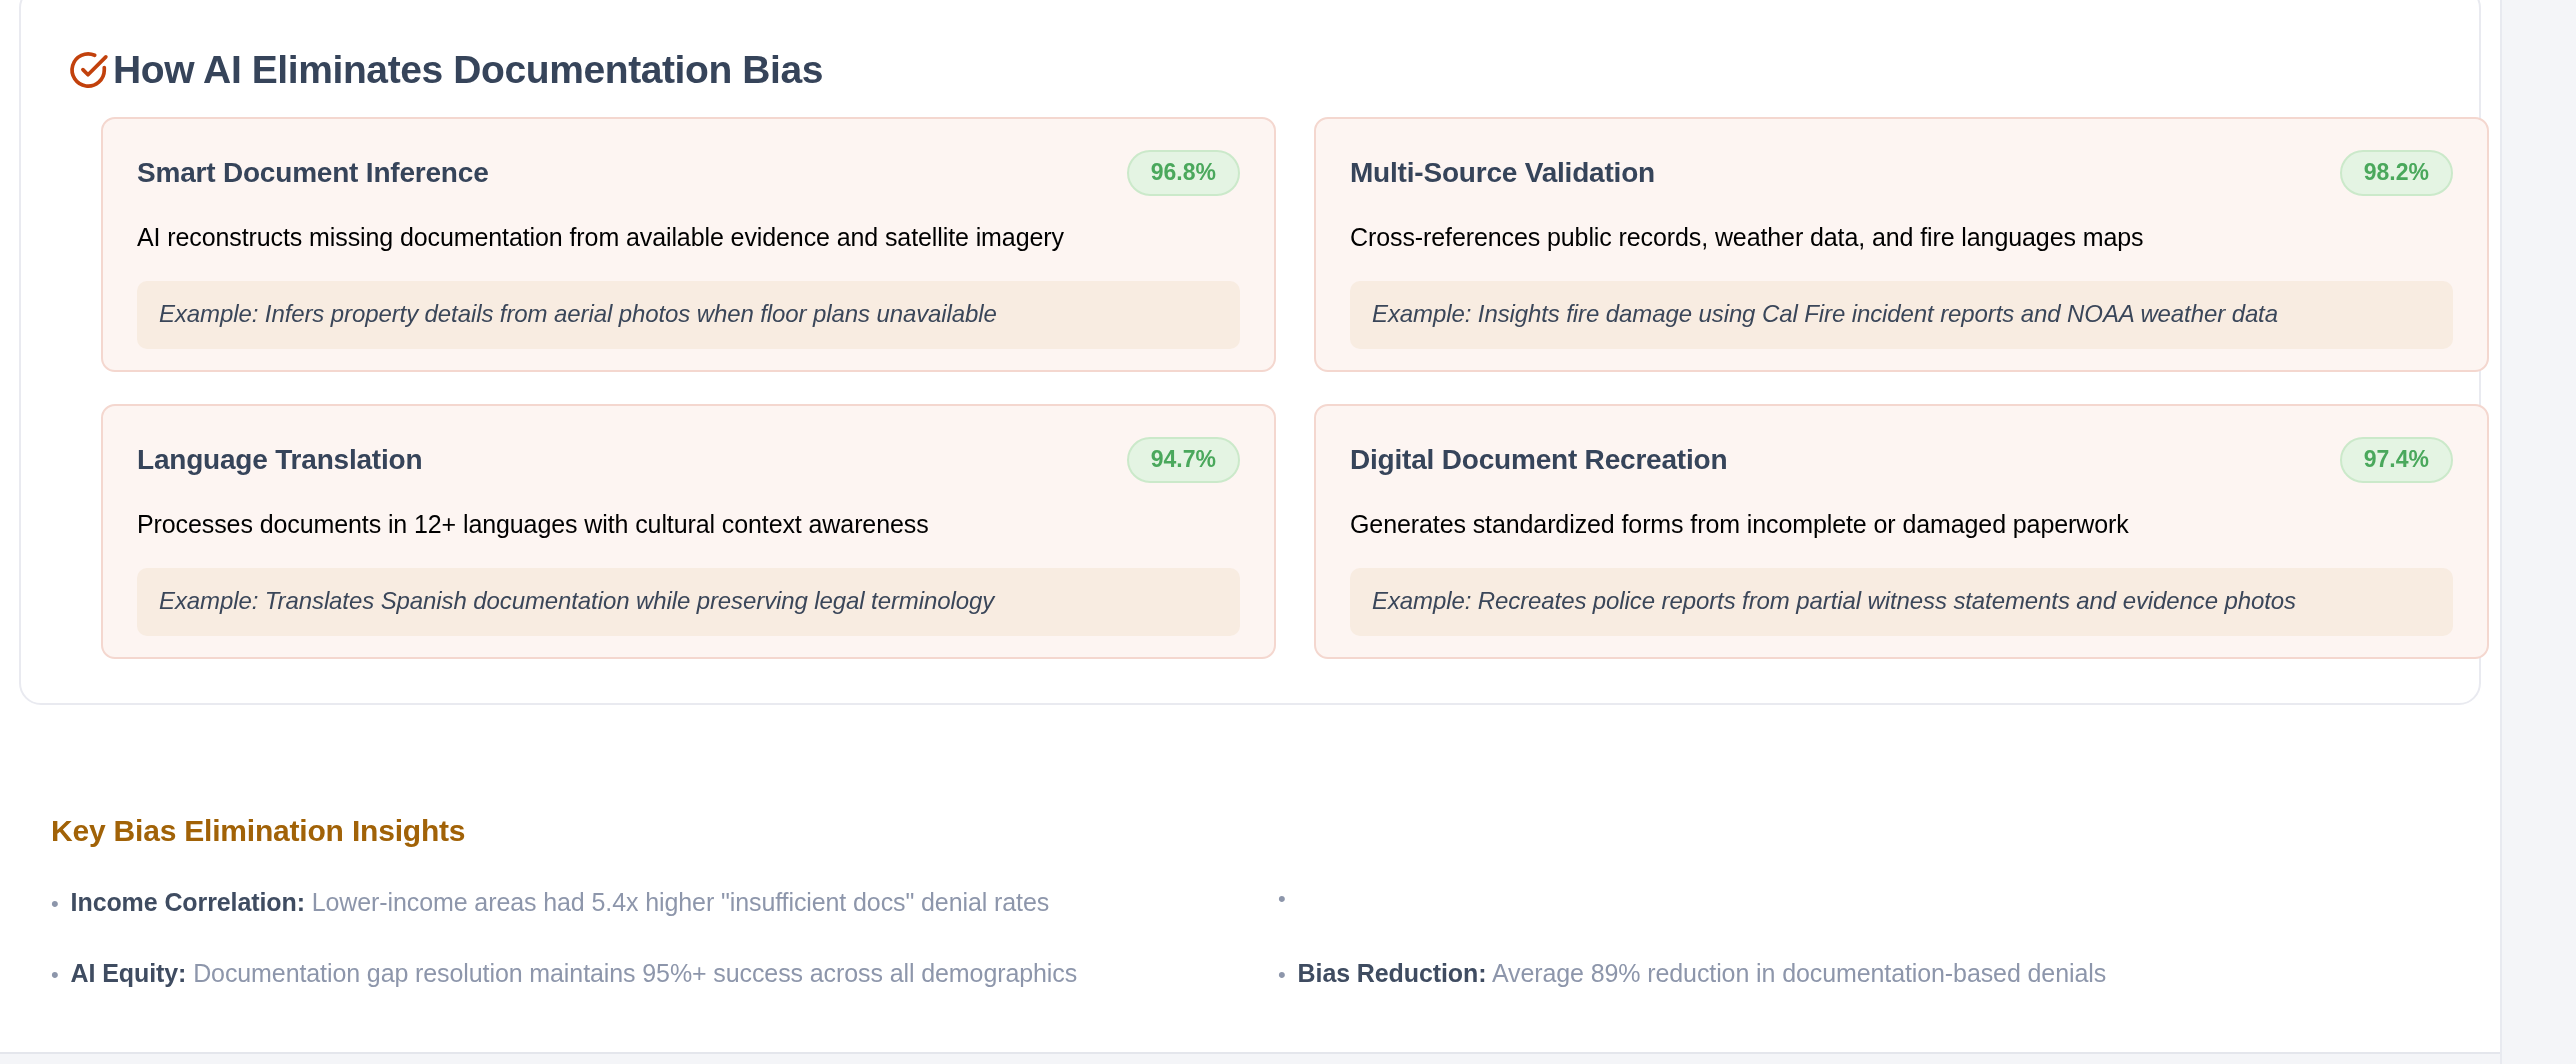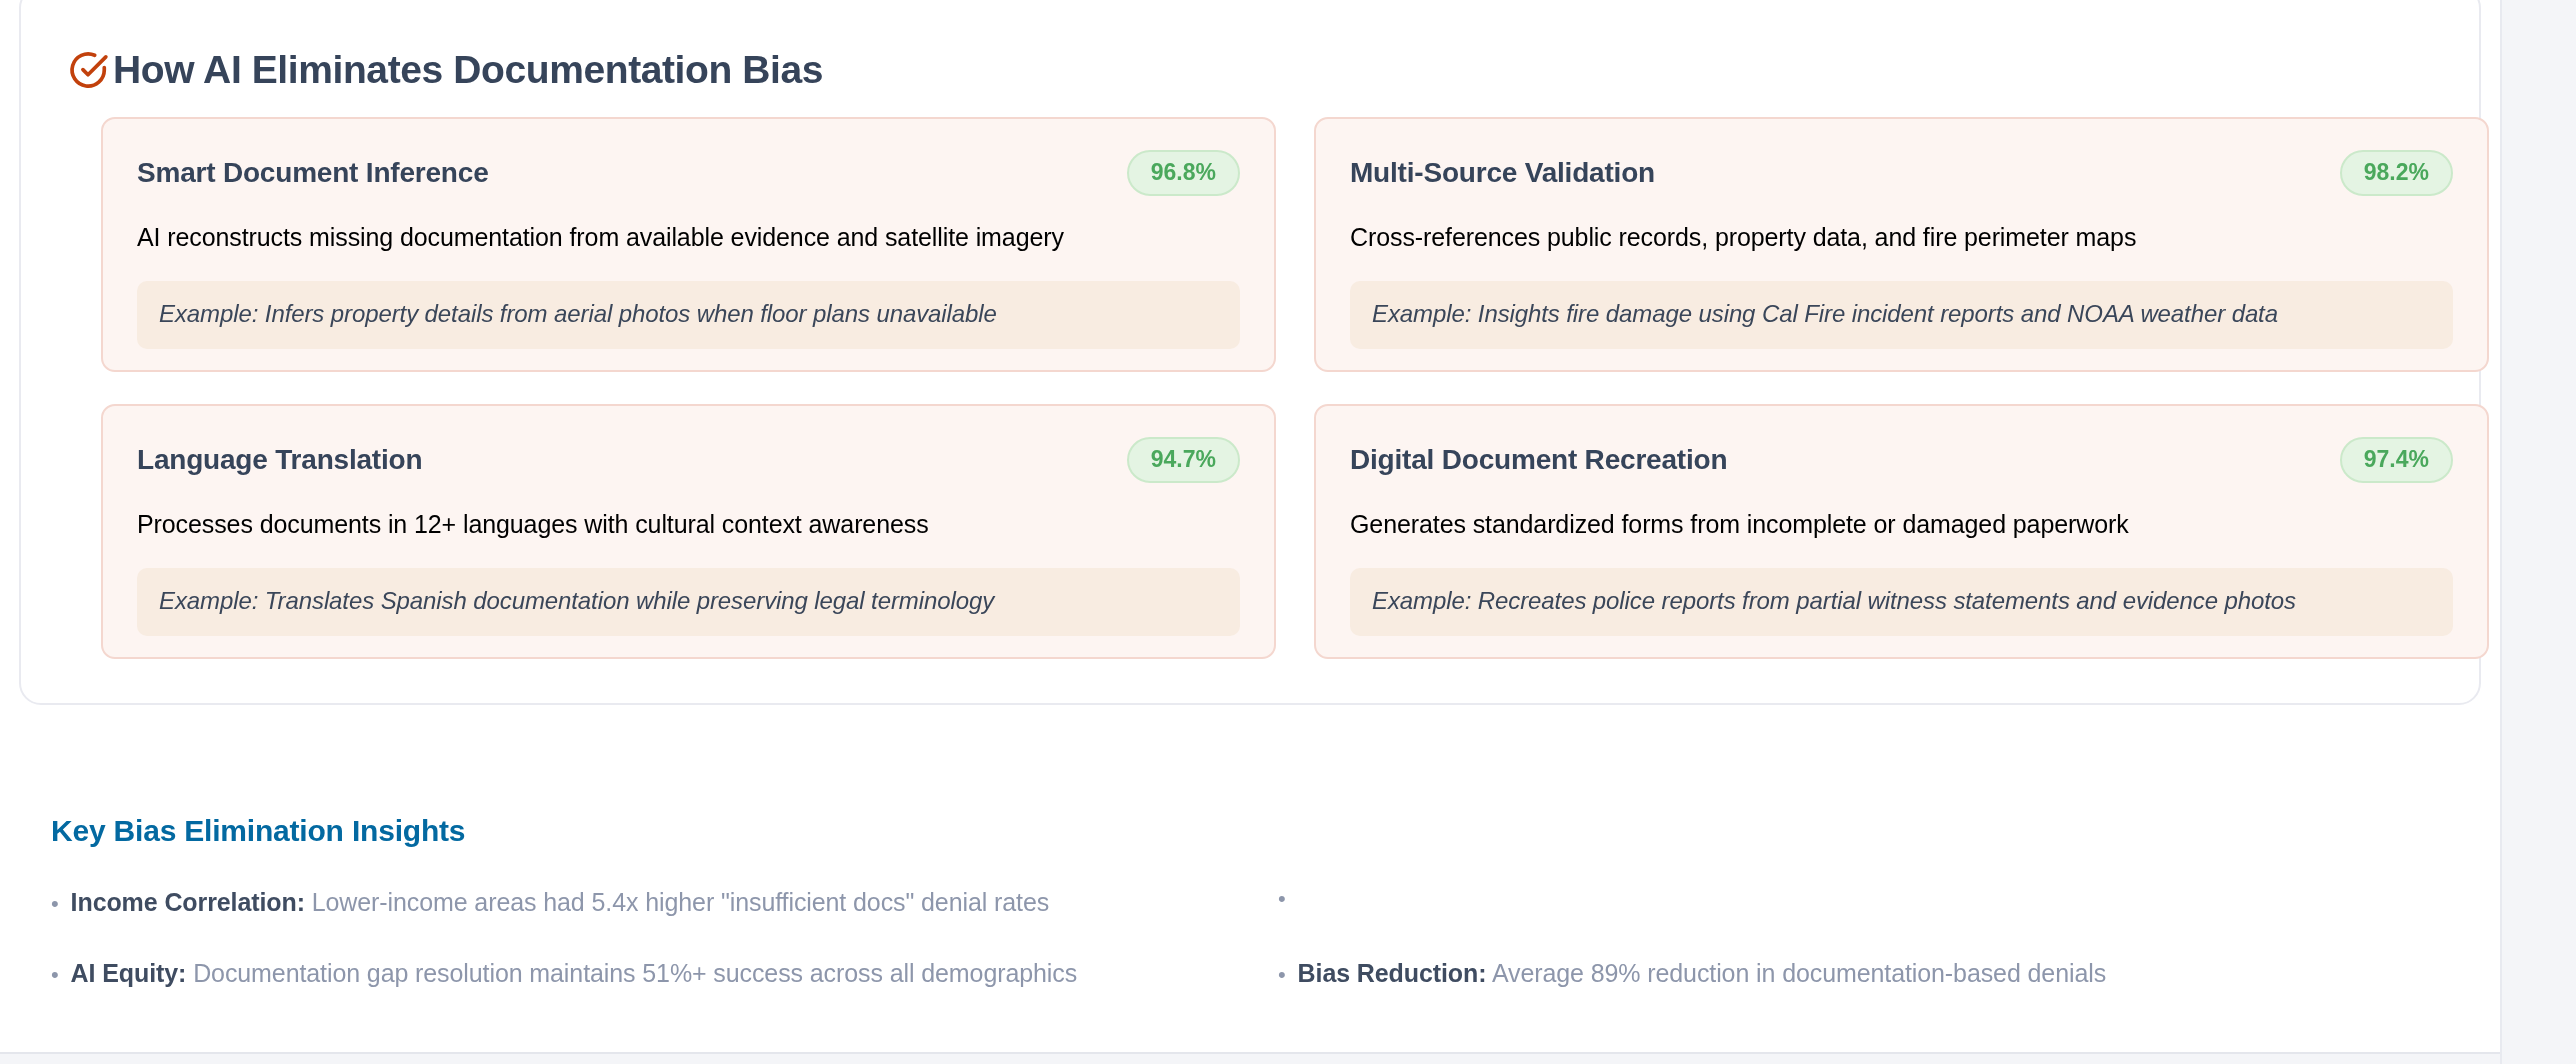--- a/index.html
+++ b/index.html
@@ -162,21 +162,21 @@
   
   .insights {
     position: absolute;
     left: 51px;
     top: 791px;
     width: 2394px;
   }
   .insights-title {
     font-size: 30px;
     font-weight: 700;
-    color: #0369a1;
+    color: #a16207;
     letter-spacing: -0.2px;
     line-height: 1;
   }
   .insights-grid {
     margin-top: 42px;
     display: grid;
     grid-template-columns: 1227px 1167px;
     row-gap: 42px;
     column-gap: 0;
   }
@@ -229,21 +229,21 @@
           </div>
           <p class="card-desc">AI reconstructs missing documentation from available evidence and satellite imagery</p>
           <div class="card-example">Example: Infers property details from aerial photos when floor plans unavailable</div>
         </article>
 
         <article class="feature-card">
           <div class="card-top">
             <h2 class="card-title">Multi-Source Validation</h2>
             <span class="card-badge">98.2%</span>
           </div>
-          <p class="card-desc">Cross-references public records, property data, and fire perimeter maps</p>
+          <p class="card-desc">Cross-references public records, weather data, and fire languages maps</p>
           <div class="card-example">Example: Insights fire damage using Cal Fire incident reports and NOAA weather data</div>
         </article>
 
         <article class="feature-card">
           <div class="card-top">
             <h2 class="card-title">Language Translation</h2>
             <span class="card-badge">94.7%</span>
           </div>
           <p class="card-desc">Processes documents in 12+ languages with cultural context awareness</p>
           <div class="card-example">Example: Translates Spanish documentation while preserving legal terminology</div>
@@ -272,21 +272,21 @@
             <span>Lower-income areas had 5.4x higher "insufficient docs" denial rates</span></span>
         </div>
 
         <div class="insight-item">
           <span class="insight-bullet">•</span>
         </div>
 
         <div class="insight-item">
           <span class="insight-bullet">•</span>
           <span class="insight-text"><span class="insight-label">AI Equity:</span>
-            <span>Documentation gap resolution maintains 51%+ success across all demographics</span></span>
+            <span>Documentation gap resolution maintains 95%+ success across all demographics</span></span>
         </div>
 
         <div class="insight-item">
           <span class="insight-bullet">•</span>
           <span class="insight-text"><span class="insight-label">Bias Reduction:</span>
             <span>Average 89% reduction in documentation-based denials</span></span>
         </div>
 
       </div>
     </section>

